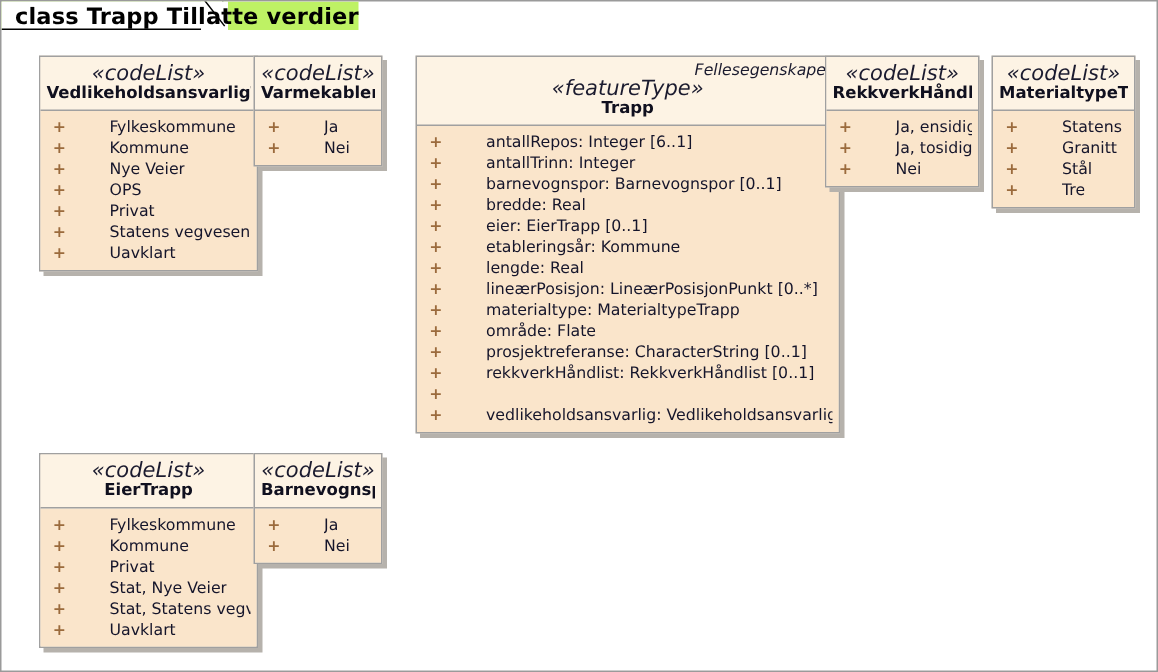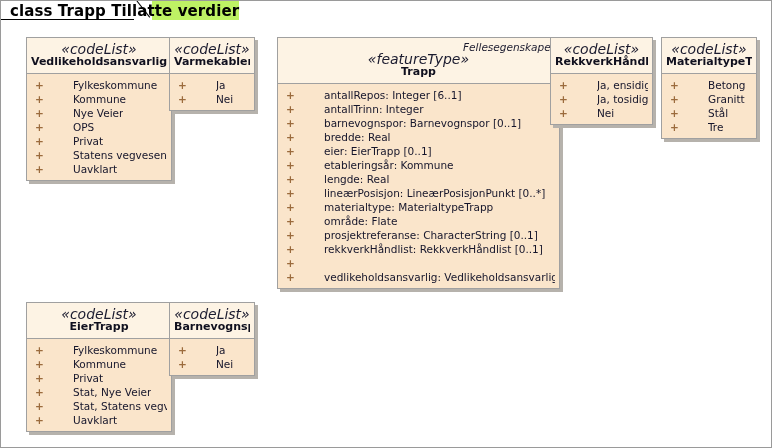--- a/index.html
+++ b/index.html
@@ -299,21 +299,21 @@
   </div>
 
   <div class="uml-box" id="box-materialtype">
     <div class="uml-header">
       <div class="stereotype">«codeList»</div>
       <div class="classname">MaterialtypeTrapp</div>
     </div>
     <div class="uml-body">
       <div class="attr-row">
           <span class="attr-vis">+</span>
-          <span class="attr-text">Betong</span>
+          <span class="attr-text">Statens</span>
         </div>
       <div class="attr-row">
           <span class="attr-vis">+</span>
           <span class="attr-text">Granitt</span>
         </div>
       <div class="attr-row">
           <span class="attr-vis">+</span>
           <span class="attr-text">Stål</span>
         </div>
       <div class="attr-row">

